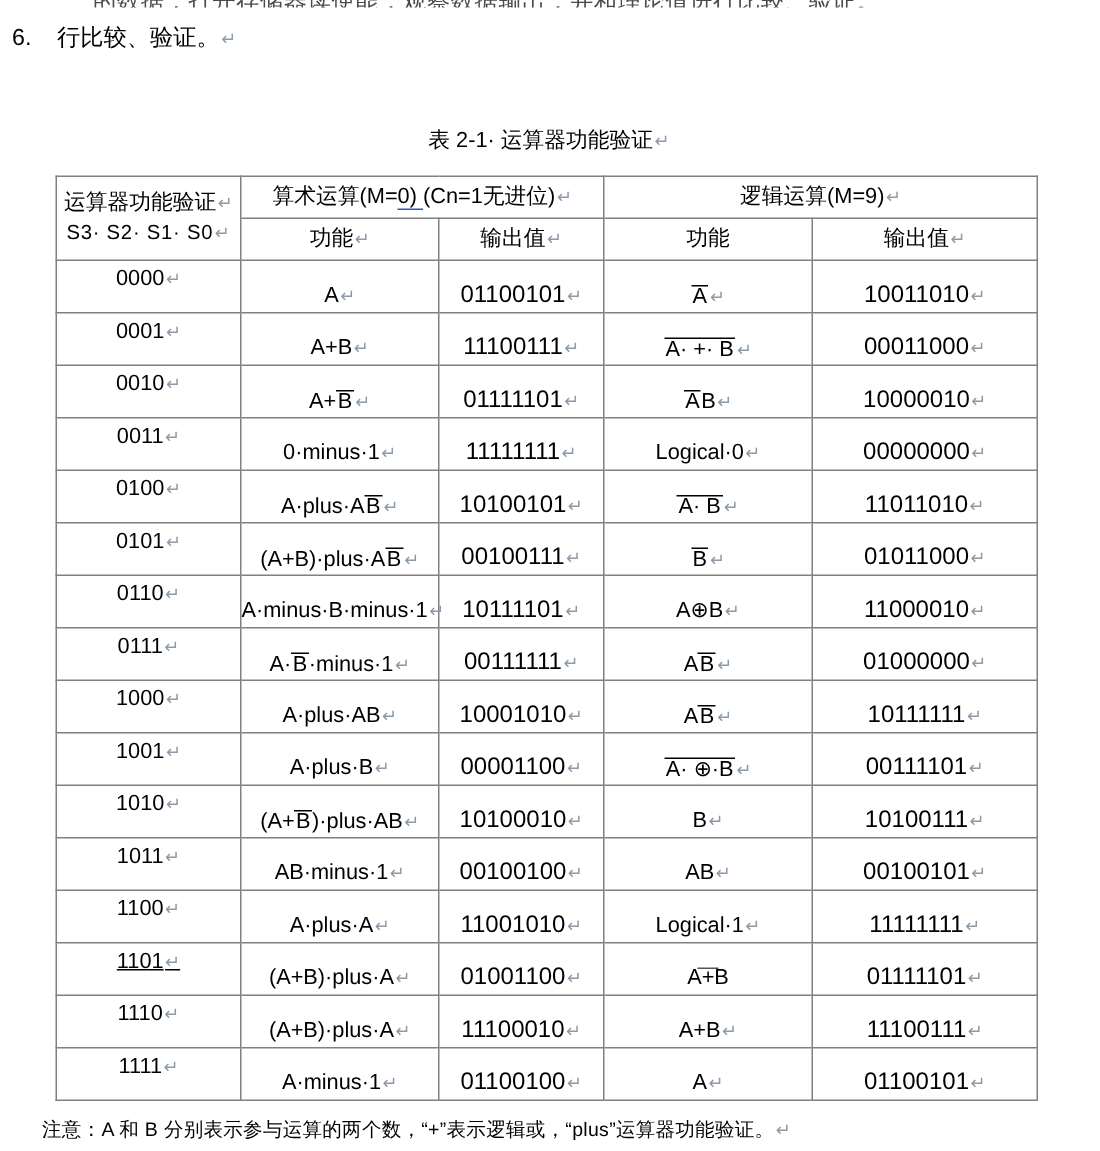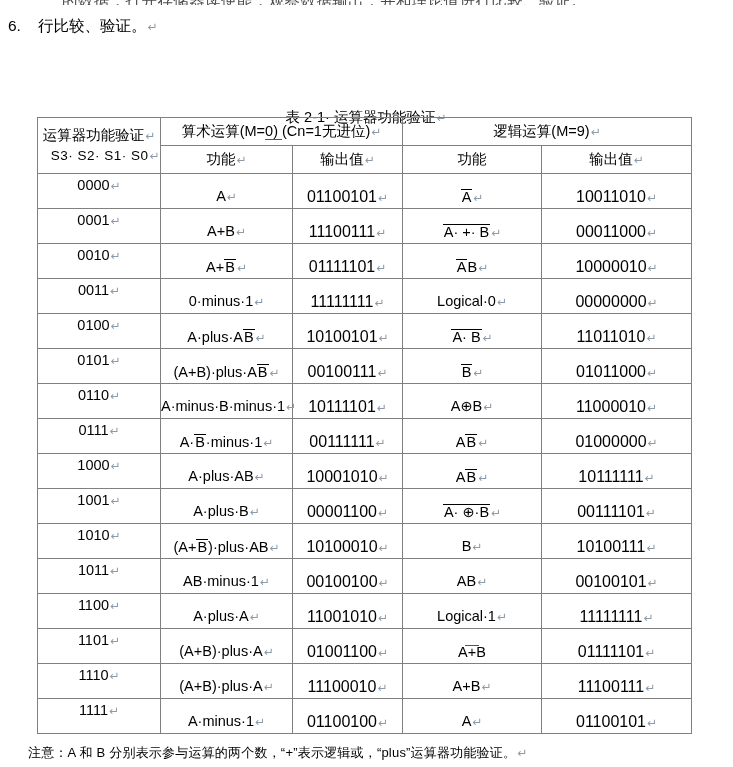--- a/index.html
+++ b/index.html
@@ -51,21 +51,21 @@
   .pilcrow {
     color: #8d9aa8;
     font-size: 12px;
     vertical-align: baseline;
     padding-left: 1px;
   }
 
   
   .caption {
     position: absolute;
-    top: 108px;
+    top: 84px;
     left: 0;
     width: 732px;
     text-align: center;
     font-size: 14.5px;
   }
 
   
   .tbl-wrap {
     position: absolute;
     left: 37px;
@@ -91,21 +91,21 @@
   table.fn td.hd-sub  { height: 27px; }
   table.fn tbody td   { height: 34px; }
 
   col.c-mode { width: 123px; }
   col.c-af   { width: 132px; }
   col.c-av   { width: 110px; }
   col.c-lf   { width: 139px; }
   col.c-lv   { width: 150px; }
 
   .mode-l1 { display: block; font-size: 14.5px; }
-  .mode-l2 { display: block; font-size: 13.5px; margin-top: 2px; letter-spacing: .5px; text-align: right; }
+  .mode-l2 { display: block; font-size: 13.5px; margin-top: 2px; letter-spacing: .5px; }
 
   .ul-blue { border-bottom: 1.3px solid #2b57c4; }
   .binv { font-size: 16px; position: relative; top: 6px; }
 
   .fcell { position: relative; top: 3px; font-size: 14.5px; }
   .fcell-low { position: relative; top: 6px; font-size: 14.5px; }
 
   
   .ovl {
     border-top: 1.4px solid #000;
@@ -269,21 +269,21 @@
           <td><span class="binv">00100101<span class="pilcrow">↵</span></span></td>
         </tr>
         <tr>
           <td><span class="fcell" style="top:-5px;position:relative;">1100<span class="pilcrow">↵</span></span></td>
           <td><span class="fcell-low">A·plus·A<span class="pilcrow">↵</span></span></td>
           <td><span class="binv">11001010<span class="pilcrow">↵</span></span></td>
           <td><span class="fcell-low">Logical·1<span class="pilcrow">↵</span></span></td>
           <td><span class="binv">11111111<span class="pilcrow">↵</span></span></td>
         </tr>
         <tr>
-          <td><span class="fcell" style="top:-5px;position:relative;">1101<span class="pilcrow">↵</span></span></td>
+          <td><span class="fcell" style="top:-5px;position:relative;text-decoration:underline;">1101<span class="pilcrow">↵</span></span></td>
           <td><span class="fcell-low">(A+B)·plus·A<span class="pilcrow">↵</span></span></td>
           <td><span class="binv">01001100<span class="pilcrow">↵</span></span></td>
           <td><span class="fcell-low"><span class="stray"></span>A+B</span></td>
           <td><span class="binv">01111101<span class="pilcrow">↵</span></span></td>
         </tr>
         <tr>
           <td><span class="fcell" style="top:-5px;position:relative;">1110<span class="pilcrow">↵</span></span></td>
           <td><span class="fcell-low">(A+B)·plus·A<span class="pilcrow">↵</span></span></td>
           <td><span class="binv">11100010<span class="pilcrow">↵</span></span></td>
           <td><span class="fcell-low">A+B<span class="pilcrow">↵</span></span></td>

